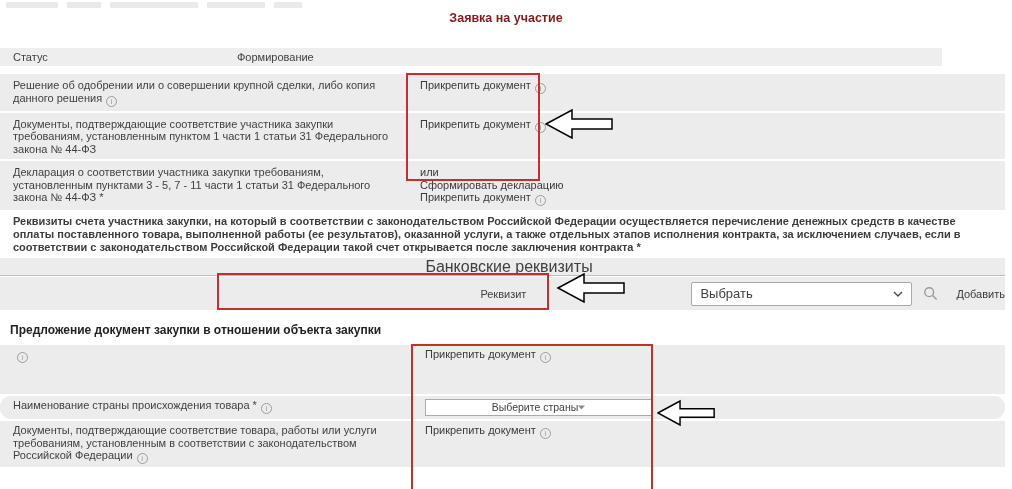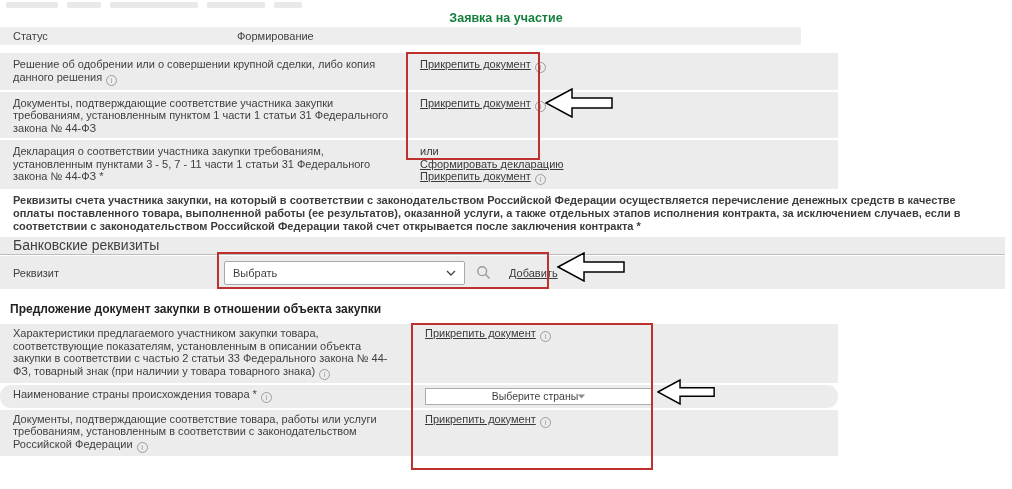--- a/index.html
+++ b/index.html
@@ -5,66 +5,66 @@
   html,body{margin:0;padding:0;background:#fff;}
   body{width:1012px;height:489px;overflow:hidden;
        font-family:"Liberation Sans","DejaVu Sans",sans-serif;color:#3f3f3f;}
   .wrap{position:relative;width:1012px;height:489px;}
 
   
   .redacted{position:absolute;top:2px;left:6px;display:flex;gap:9px;}
   .redacted .blk{height:6px;background:#e9e9e9;border-radius:1px;}
 
   
-  .page-title{padding-top:11px;text-align:center;font-size:12.5px;font-weight:bold;color:#15803d;}
-
-  
-  .status-row{margin-top:2px;width:801px;height:18px;background:#eeeeee;
+  .page-title{padding-top:11px;text-align:center;font-size:12.5px;font-weight:bold;color:#7f1d1d;}
+
+  
+  .status-row{margin-top:23px;width:942px;height:18px;background:#eeeeee;
               display:flex;align-items:center;font-size:11px;}
   .status-label{flex:0 0 224px;padding-left:13px;}
 
   
   .sec-h{margin:13px 0 0 10px;font-size:12px;font-weight:bold;color:#222;}
 
   
-  .tbl{position:relative;margin-top:8px;width:838px;}
+  .tbl{position:relative;margin-top:8px;width:1005px;}
   .row{display:flex;background:#ececec;margin-bottom:2px;box-sizing:border-box;}
   .row:last-of-type{margin-bottom:0;}
   .t1 .cell-label{flex:0 0 413px;box-sizing:border-box;padding:5px 18px 4px 13px;}
   .t1 .cell-action{flex:1;padding:5px 6px 4px 7px;}
   .t2 .cell-label{flex:0 0 418px;box-sizing:border-box;padding:3px 18px 3px 13px;}
   .t2 .cell-action{flex:1;padding:3px 6px 3px 7px;}
   .row{font-size:11px;line-height:12.5px;}
   .t1 .rh1{min-height:32px;} .t1 .rh2{min-height:32px;} .t1 .rh3{min-height:40px;}
   .t2 .rh1{min-height:49px;} .t2 .rh2{min-height:18px;border-radius:11px;} .t2 .rh3{min-height:31px;}
 
-  .lnk{color:#3a3a3a;text-decoration:underline;cursor:pointer;white-space:nowrap;}
+  .lnk{color:#3a3a3a;cursor:pointer;white-space:nowrap;}
   .plain{color:#3a3a3a;}
 
   
   .info{display:inline-block;width:11px;height:11px;box-sizing:border-box;
         border:1px solid #9c9c9c;border-radius:50%;color:#9c9c9c;
         font-size:8px;line-height:9px;text-align:center;vertical-align:-2px;
         margin-left:4px;cursor:pointer;}
   .info::before{content:"i";}
 
   
   .note{margin-top:5px;padding:0 8px 0 13px;font-size:11px;font-weight:bold;
         line-height:13px;color:#3c3c3c;width:985px;}
 
   
   .bank{position:relative;margin-top:4px;width:1005px;}
   .bank-header{background:#ececec;height:17px;line-height:17px;padding-left:13px;
-               font-size:14px;border-bottom:1px solid #bdbdbd;box-sizing:content-box;}
+               font-size:16px;border-bottom:1px solid #bdbdbd;box-sizing:content-box;text-align:center;}
   .bank-row{background:#ececec;margin-top:1px;height:33px;display:flex;
-            align-items:center;font-size:11px;}
+            align-items:center;font-size:11px;justify-content:flex-end;}
   .bank-label{flex:0 0 211px;padding-left:13px;}
-  .select1{width:241px;height:24px;box-sizing:border-box;background:#fff;
+  .select1{width:221px;height:24px;box-sizing:border-box;background:#fff;
            border:1px solid #a9a9a9;border-radius:2px;display:flex;align-items:center;
-           justify-content:space-between;padding:0 8px;font-size:11px;cursor:pointer;}
+           justify-content:space-between;padding:0 8px;font-size:13px;cursor:pointer;}
   .mag{margin-left:11px;display:inline-flex;cursor:pointer;}
   .add-lnk{margin-left:18px;}
 
   
   .select2{width:227px;height:17px;box-sizing:border-box;background:#fff;
            border:1px solid #ababab;display:flex;align-items:center;
            justify-content:center;padding:0 7px;font-size:10.5px;cursor:pointer;}
 
   
   .ann-box{position:absolute;border:2px solid #bf312e;box-sizing:border-box;
@@ -159,21 +159,21 @@
     <svg class="arrow arr2" width="76" height="30" viewBox="0 0 68 30">
       <polygon points="1,15 27,1 27,10 67,10 67,20 27,20 27,29" fill="#ffffff" stroke="#000000" stroke-width="1.5" stroke-linejoin="miter"></polygon>
     </svg>
   </div>
 
   <div class="sec-h">Предложение документ закупки в отношении объекта закупки</div>
 
   <div class="tbl t2">
     <div class="row rh1">
       <div class="cell-label">
-        <span>Характеристики предлагаемого участником закупки товара, соответствующие показателям, установленным в описании объекта закупки в соответствии с частью 2 статьи 33 Федерального закона № 44-ФЗ, товарный знак (при наличии у товара товарного знака)</span><span class="info"></span>
+        <span class="info"></span>
       </div>
       <div class="cell-action">
         <span class="lnk">Прикрепить документ</span><span class="info"></span>
       </div>
     </div>
     <div class="row rh2">
       <div class="cell-label">
         <span>Наименование страны происхождения товара *</span><span class="info"></span>
       </div>
       <div class="cell-action">

